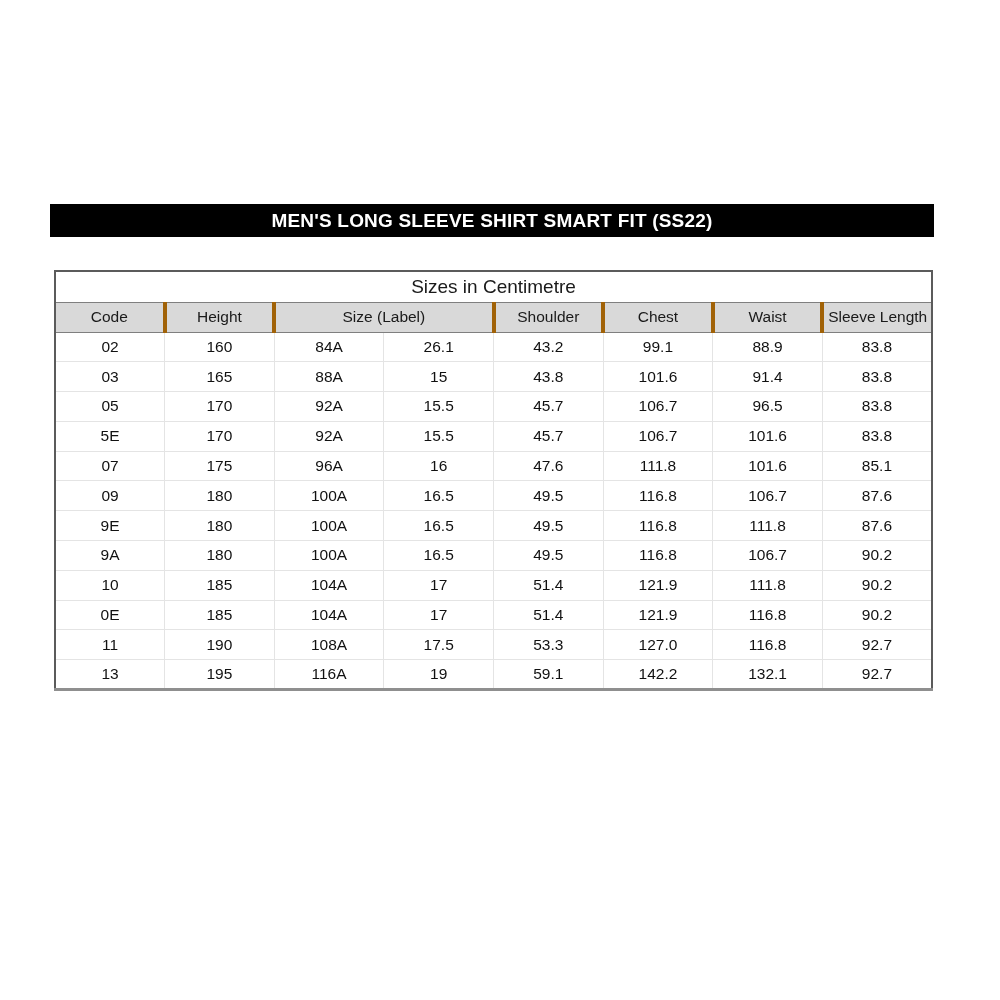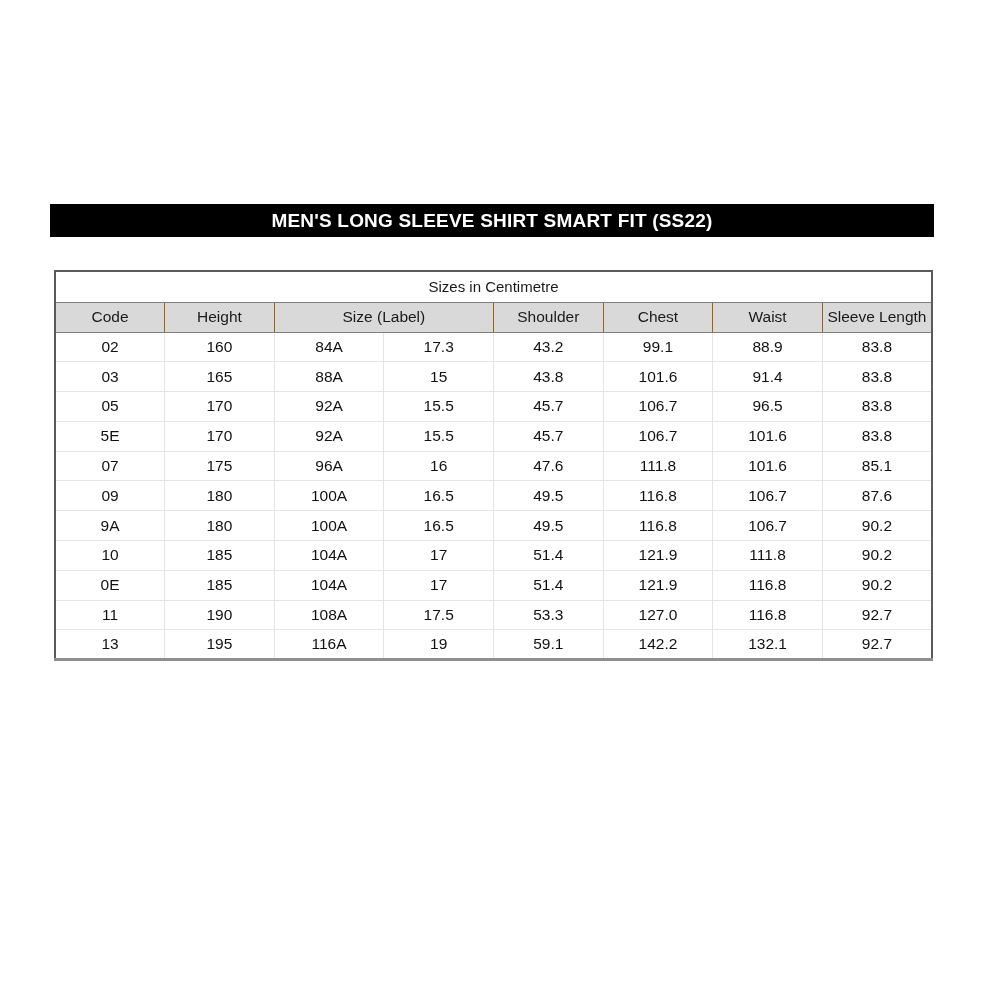--- a/index.html
+++ b/index.html
@@ -33,33 +33,33 @@
     border: 2px solid #5b5b5b;
     border-bottom: 3px solid #8f8f8f;
     font-size: 15.5px;
   }
   .size-chart col { width: 12.5%; }
 
   .caption-row th {
     height: 31px;
     background: #ffffff;
     font-weight: normal;
-    font-size: 15px;
+    font-size: 19px;
     text-align: center;
     vertical-align: middle;
     border-bottom: 1px solid #7f7f7f;
   }
   .header-row th {
     height: 30px;
     background: #d9d9d9;
     font-weight: normal;
     font-size: 15.5px;
     text-align: center;
     vertical-align: middle;
-    border-left: 1px solid #a16207;
+    border-left: 4px solid #a16207;
     border-bottom: 1px solid #7f7f7f;
   }
   .header-row th:first-child { border-left: none; }
 
   tbody td {
     height: 29.8px;
     text-align: center;
     vertical-align: middle;
     border: 1px solid #e4e4e4;
     font-size: 15.5px;
@@ -102,21 +102,21 @@
         <th>Chest</th>
         <th>Waist</th>
         <th>Sleeve Length</th>
       </tr>
     </thead>
     <tbody id="tbody">
         <tr>
           <td>02</td>
           <td>160</td>
           <td>84A</td>
-          <td>17.3</td>
+          <td>26.1</td>
           <td>43.2</td>
           <td>99.1</td>
           <td>88.9</td>
           <td>83.8</td>
         </tr>
         <tr>
           <td>03</td>
           <td>165</td>
           <td>88A</td>
           <td>15</td>
@@ -159,20 +159,30 @@
           <td>09</td>
           <td>180</td>
           <td>100A</td>
           <td>16.5</td>
           <td>49.5</td>
           <td>116.8</td>
           <td>106.7</td>
           <td>87.6</td>
         </tr>
         <tr>
+          <td>9E</td>
+          <td>180</td>
+          <td>100A</td>
+          <td>16.5</td>
+          <td>49.5</td>
+          <td>116.8</td>
+          <td>111.8</td>
+          <td>87.6</td>
+        </tr>
+        <tr>
           <td>9A</td>
           <td>180</td>
           <td>100A</td>
           <td>16.5</td>
           <td>49.5</td>
           <td>116.8</td>
           <td>106.7</td>
           <td>90.2</td>
         </tr>
         <tr>

